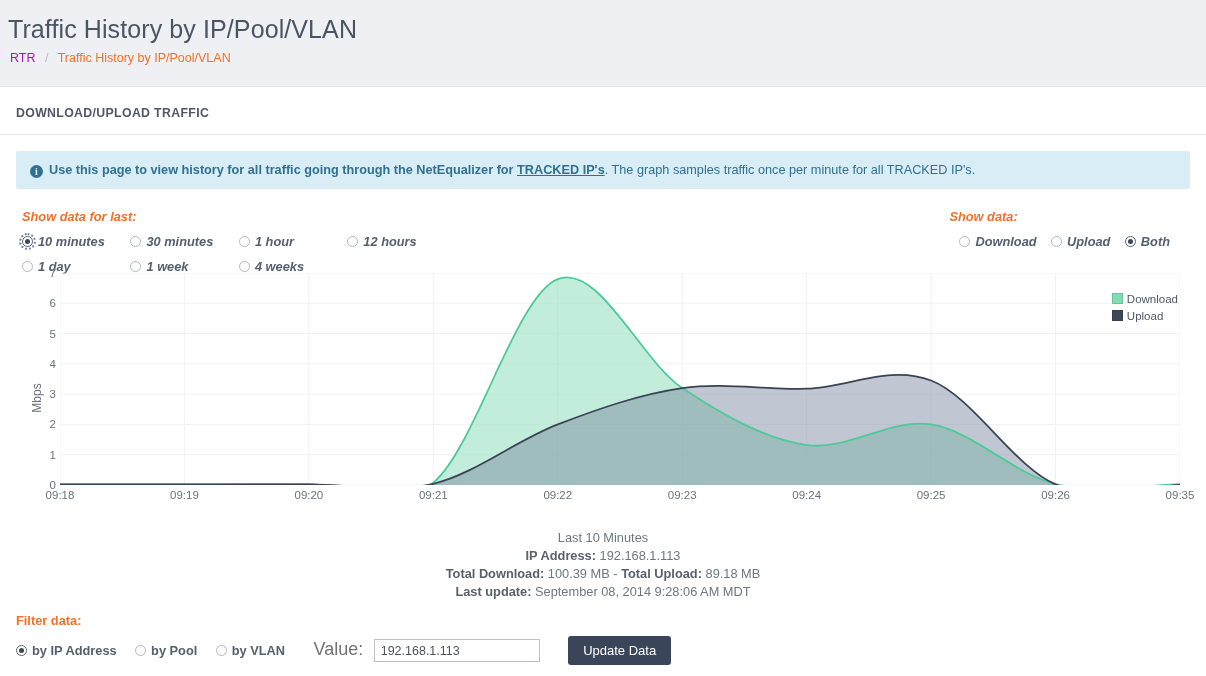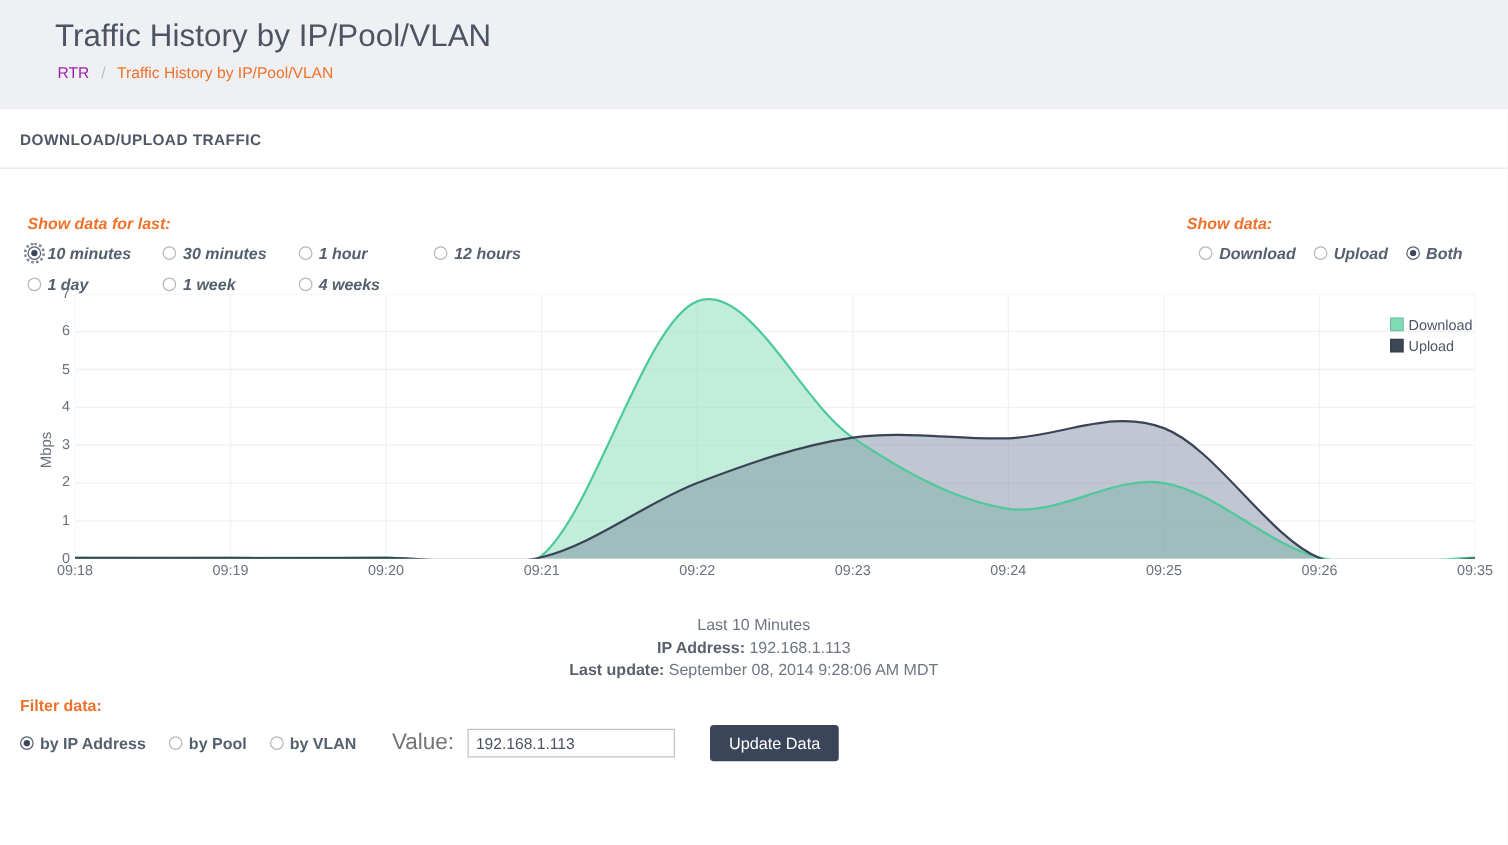--- a/index.html
+++ b/index.html
@@ -3,21 +3,21 @@
 <meta charset="utf-8">
 <style>
   * { box-sizing: border-box; }
   html, body {
     margin: 0; padding: 0;
     width: 1206px; height: 676px;
     background: #eef0f3;
     font-family: "Liberation Sans", sans-serif;
     overflow: hidden;
   }
-  .page-head { padding: 14px 0 0 8px; margin-left: 36px; }
+  .page-head { padding: 14px 0 0 8px; }
   .page-title {
     font-size: 25px; font-weight: 400; color: #4c5464;
     letter-spacing: .1px; line-height: 30px; margin: 0 0 7px 0;
   }
   .breadcrumb { font-size: 12.5px; line-height: 14px; padding-left: 2px; }
   .bc-root { color: #a21caf; }
   .bc-sep { color: #b9bdc4; margin: 0 6px; }
   .bc-current { color: #f0722a; }
 
   .card {
@@ -157,20 +157,23 @@
   </div>
 </div>
 
 <div class="card">
   <div class="card-head">
     <span class="card-title">DOWNLOAD/UPLOAD TRAFFIC</span>
   </div>
 
   <div class="card-body">
 
+    <div class="alert">
+      <span class="info-icon">i</span><b>Use this page to view history for all traffic going through the NetEqualizer for </b><u>TRACKED IP's</u><span>. The graph samples traffic once per minute for all TRACKED IP's.</span>
+    </div>
 
     <div class="controls-row">
       <div class="r-left">
         <div class="grp-label">Show data for last:</div>
         <div class="radio-line">
           <span class="radio checked focused"><span class="dot"></span><span>10 minutes</span></span>
           <span class="radio"><span class="dot"></span><span>30 minutes</span></span>
           <span class="radio"><span class="dot"></span><span>1 hour</span></span>
           <span class="radio"><span class="dot"></span><span>12 hours</span></span>
         </div>
@@ -243,20 +246,21 @@
         </div>
       <div class="legend" id="legend">
           <div class="row"><span class="sw" style="background: rgb(127, 220, 180);"></span><span>Download</span></div>
           <div class="row"><span class="sw" style="background: rgb(62, 71, 87);"></span><span>Upload</span></div>
         </div>
     </div>
 
     <div class="caption">
       <div>Last 10 Minutes</div>
       <div><b>IP Address:</b> <span>192.168.1.113</span></div>
+      <div><b>Total Download:</b> <span>100.39 MB</span> <span>-</span> <b>Total Upload:</b> <span>89.18 MB</span></div>
       <div><b>Last update:</b> <span>September 08, 2014 9:28:06 AM MDT</span></div>
     </div>
 
     <div class="filter-row">
       <div class="grp-label">Filter data:</div>
       <div class="filter-line">
         <span class="radio checked"><span class="dot"></span><span>by IP Address</span></span>
         <span class="radio"><span class="dot"></span><span>by Pool</span></span>
         <span class="radio"><span class="dot"></span><span>by VLAN</span></span>
         <span class="value-label">Value:</span>

